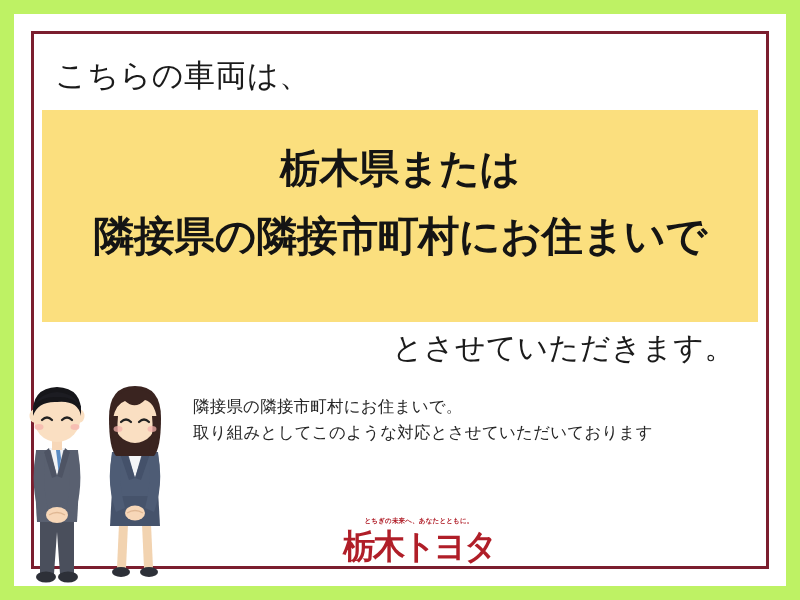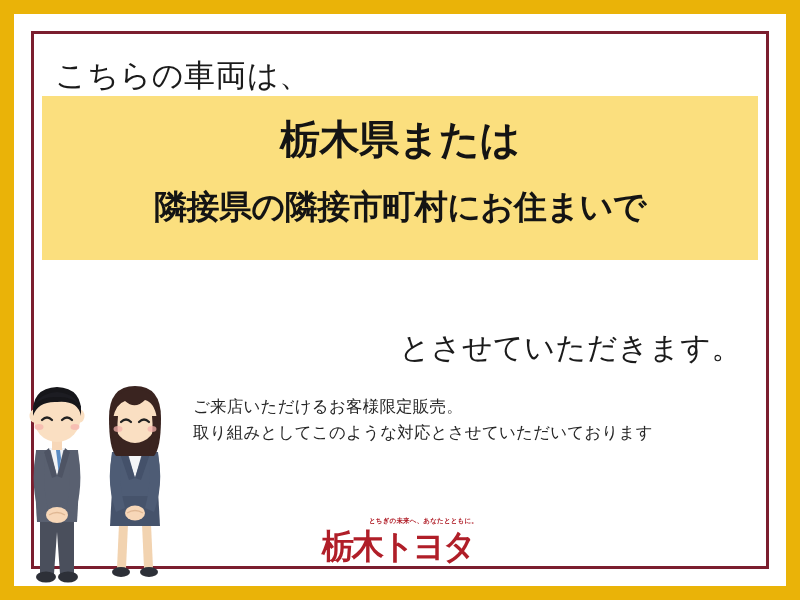--- a/index.html
+++ b/index.html
@@ -10,21 +10,21 @@
   body {
     font-family: "Liberation Sans", "DejaVu Sans", sans-serif;
   }
 
   
   #poster {
     position: relative;
     width: 800px;
     height: 600px;
     overflow: hidden;
-    background: #eab308;      
+    background: #bef264;      
     box-sizing: border-box;
   }
 
   
   .white-card {
     position: absolute;
     left: 14px;
     top: 14px;
     width: 772px;
     height: 572px;
@@ -61,45 +61,45 @@
     line-height: 1.15;
     color: #1b1b1b;
     letter-spacing: 0.5px;
     white-space: nowrap;
   }
 
   
   .highlight-block {
     position: absolute;
     left: 42px;
-    top: 96px;
+    top: 110px;
     width: 716px;
-    height: 164px;
+    height: 212px;
     background: #fbdf7e;
     box-sizing: border-box;
-    padding-top: 9px;
+    padding-top: 24px;
     text-align: center;
   }
   .highlight-line {
     font-family: "DejaVu Sans", "Liberation Sans", sans-serif;
     font-weight: bold;
-    font-size: 33px;
+    font-size: 41px;
     line-height: 68px;
     color: #141414;
     letter-spacing: -0.5px;
     white-space: nowrap;
     text-align: center;
   }
   .highlight-line.first {
     font-size: 40px;
   }
 
   .tail-line {
     position: absolute;
-    right: 58px;
+    right: 65px;
     top: 330px;
     font-size: 30px;
     line-height: 1.2;
     color: #1b1b1b;
     letter-spacing: 0.5px;
     white-space: nowrap;
   }
 
   
   .note-paragraph {
@@ -113,24 +113,24 @@
     letter-spacing: 0.2px;
   }
   .note-paragraph .note-line {
     white-space: nowrap;
     display: block;
   }
 
   
   .logo-wrap {
     position: absolute;
-    left: 308px;
+    left: 334px;
     top: 516px;
     width: 170px;
-    text-align: right;
+    text-align: center;
   }
   .logo-tagline {
     font-size: 6.5px;
     color: #b01e28;
     letter-spacing: 0.2px;
     line-height: 9px;
     white-space: nowrap;
     transform: scaleY(1.05);
     font-weight: bold;
   }
@@ -169,21 +169,21 @@
     <div class="lead-line">こちらの車両は、</div>
 
     <div class="highlight-block">
       <div class="highlight-line first">栃木県または</div>
       <div class="highlight-line">隣接県の隣接市町村にお住まいで</div>
     </div>
 
     <div class="tail-line">とさせていただきます。</div>
 
     <div class="note-paragraph">
-      <span class="note-line">ご来店いただけるお客様限定販売。</span>
+      <span class="note-line">隣接県の隣接市町村にお住まいで。</span>
       <span class="note-line">取り組みとしてこのような対応とさせていただいております</span>
     </div>
 
     <div class="people">
       <svg width="180" height="216" viewBox="0 0 180 216" xmlns="http://www.w3.org/2000/svg">
 
         <g>
 
           <path d="M26 140 L26 202 L40 202 L43 160 L46 202 L60 202 L60 140 Z" fill="#4a4f5c"></path>
 

